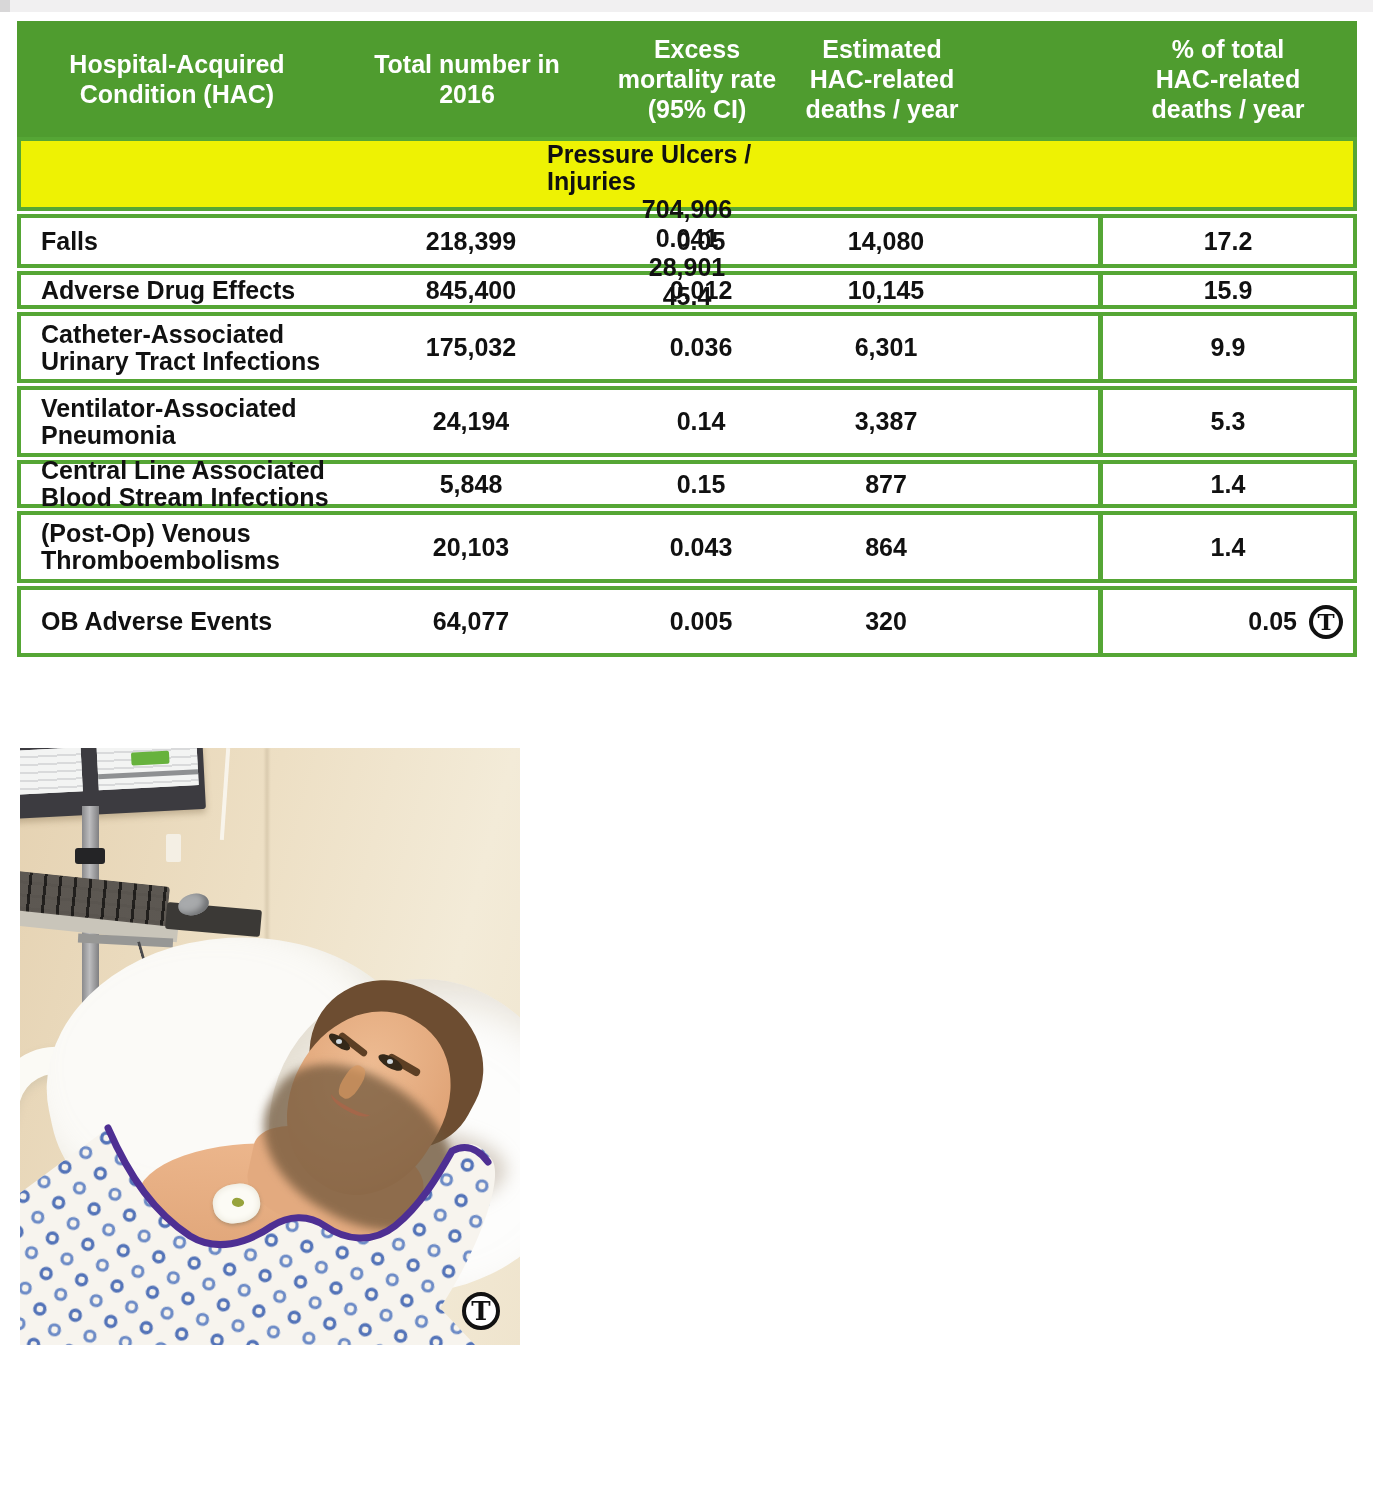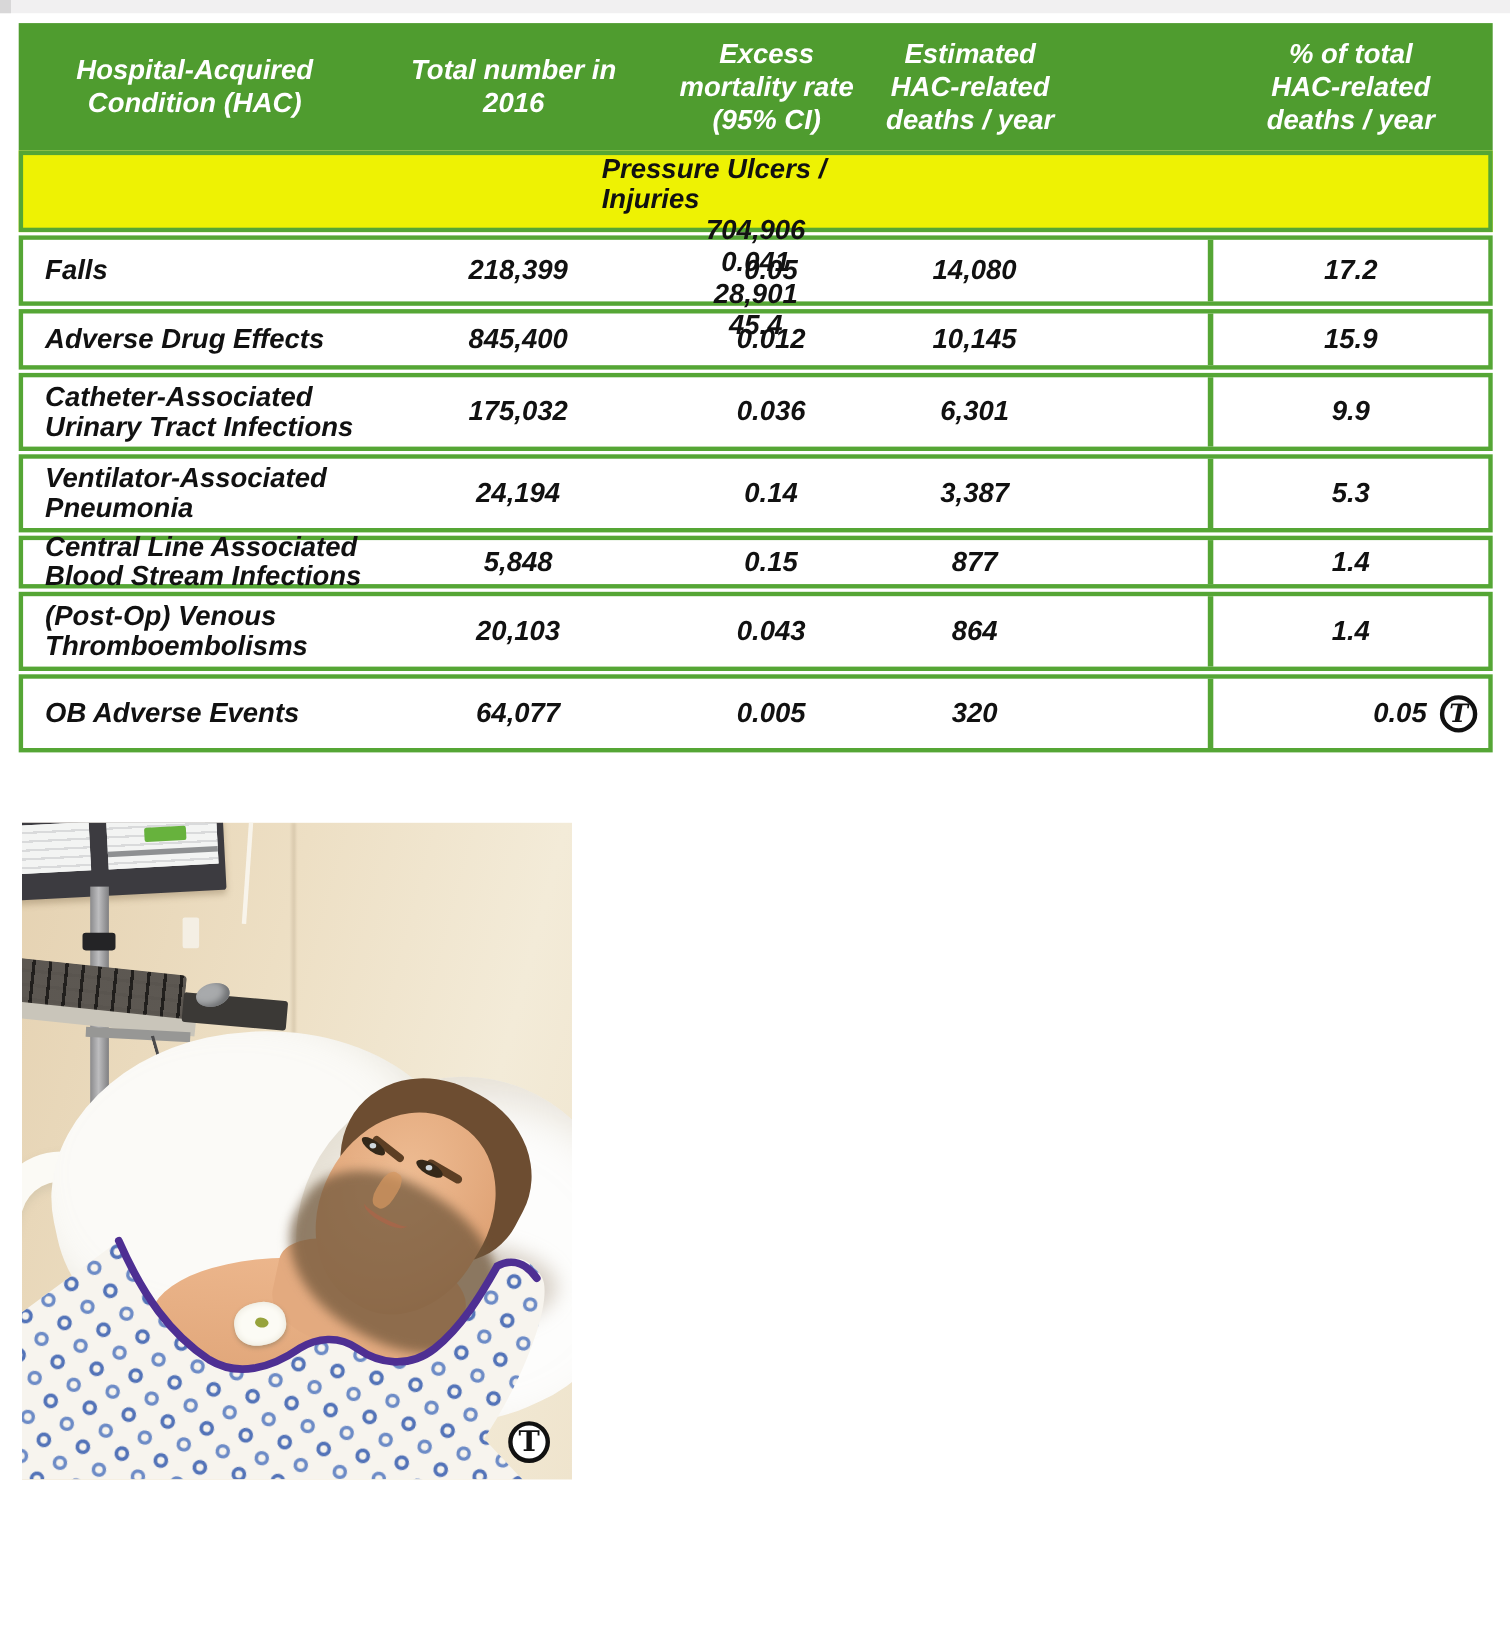--- a/index.html
+++ b/index.html
@@ -4,30 +4,30 @@
 <style>
   * { margin:0; padding:0; box-sizing:border-box; }
   html,body { width:1373px; height:1500px; background:#ffffff; overflow:hidden;
     font-family:"Liberation Sans", sans-serif; position:relative; }
 
   
   .topband { position:absolute; left:0; top:0; width:1373px; height:12px; background:#f1f0f1; }
   .topsliver { position:absolute; left:0; top:0; width:10px; height:12px; background:#d8d7d8; }
 
   
-  .hac-table { position:absolute; left:17px; top:21px; width:1340px;font-style:italic; }
+  .hac-table { position:absolute; left:17px; top:21px; width:1340px; }
   .thead { background:#4f9c2f; height:116px; display:flex; align-items:center;
            color:#ffffff; font-weight:bold; font-size:25px; line-height:30px; text-align:center; }
   .hcell { white-space:pre-line; }
   .trow { display:flex; align-items:center; border:4px solid #55a635; background:#fff;
           margin-top:3px; font-weight:bold; font-size:25px; color:#111; }
   .trow.highlight { background:#eef203; margin-top:0;flex-direction:column; }
   .hac-table > div:nth-child(2){ height:74px; }
-  .hac-table > div:nth-child(3){ height:64px; }
-  .hac-table > div:nth-child(4){ height:55px;justify-content:flex-end; }
+  .hac-table > div:nth-child(3){ height:54px; }
+  .hac-table > div:nth-child(4){ height:38px;justify-content:flex-end; }
   .hac-table > div:nth-child(5){ height:71px;justify-content:center; }
   .hac-table > div:nth-child(6){ height:71px; }
   .hac-table > div:nth-child(7){ height:48px; }
   .hac-table > div:nth-child(8){ height:72px; }
   .hac-table > div:nth-child(9){ height:71px; }
   .hac-table > div:nth-child(10){ height:49px; }
 
   .c1 { width:320px; text-align:left; padding-left:20px; white-space:pre-line; line-height:27px; }
   .thead .c1 { text-align:center; padding-left:0; line-height:30px; }
   .c2 { width:260px; text-align:center; }

